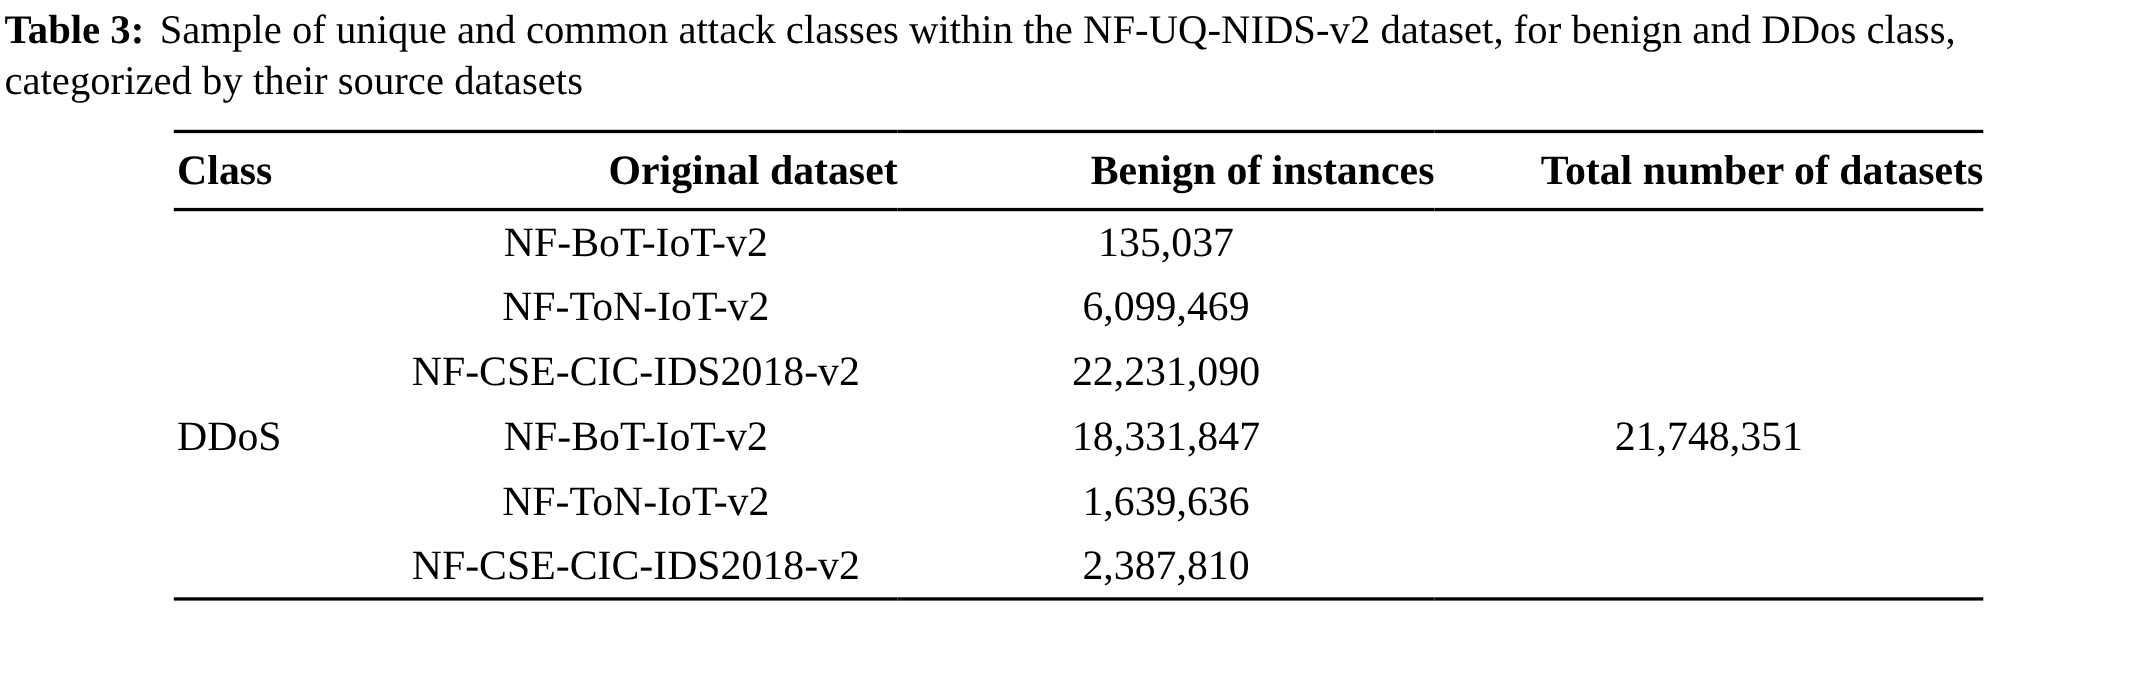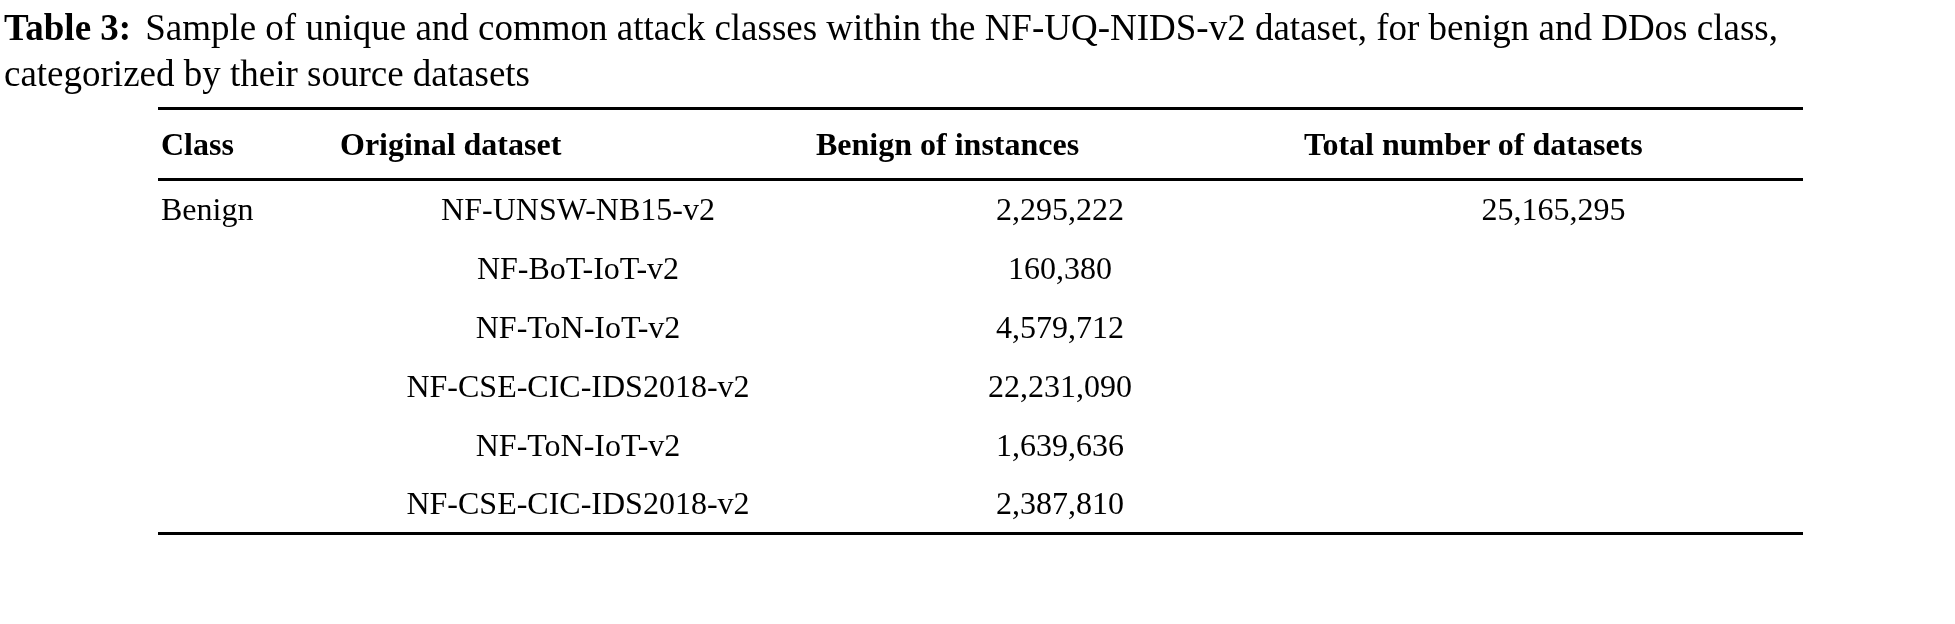--- a/index.html
+++ b/index.html
@@ -22,26 +22,26 @@
     font-size: 37px;
     line-height: 46px;
     text-align: left;
   }
   .caption-label {
     font-weight: bold;
     margin-right: 14px;
   }
   .data-table {
     margin-left: 158px;
-    margin-top: 10px;
+    margin-top: 21px;
     width: 1645px;
     border-collapse: collapse;
     border-top: 3px solid #000000;
     border-bottom: 3px solid #000000;
-    font-size: 32px;
+    font-size: 38px;
     table-layout: fixed;
   }
   .data-table col.c1 { width: 182px; }
   .data-table col.c2 { width: 476px; }
   .data-table col.c3 { width: 488px; }
   .data-table col.c4 { width: 499px; }
   .data-table thead tr {
     height: 71px;
     border-bottom: 3px solid #000000;
   }
@@ -50,21 +50,21 @@
   }
   .data-table th,
   .data-table td {
     padding: 0;
     vertical-align: middle;
     white-space: nowrap;
     overflow: visible;
   }
   .data-table th {
     font-weight: bold;
-    text-align: left;
+    text-align: right;
   }
   .data-table td {
     text-align: center;
   }
   .data-table th.col-class,
   .data-table td.col-class {
     text-align: left;
     padding-left: 3px;
   }
 </style>
@@ -85,42 +85,42 @@
     <thead>
       <tr>
         <th class="col-class">Class</th>
         <th class="col-dataset">Original dataset</th>
         <th class="col-instances">Benign of instances</th>
         <th class="col-total">Total number of datasets</th>
       </tr>
     </thead>
     <tbody>
       <tr>
-        <td class="col-class">Benign</td>
-        <td class="col-dataset">NF-UNSW-NB15-v2</td>
-        <td class="col-instances">2,295,222</td>
-        <td class="col-total">25,165,295</td>
-      </tr>
-      <tr>
         <td class="col-class"></td>
         <td class="col-dataset">NF-BoT-IoT-v2</td>
-        <td class="col-instances">160,380</td>
+        <td class="col-instances">135,037</td>
         <td class="col-total"></td>
       </tr>
       <tr>
         <td class="col-class"></td>
         <td class="col-dataset">NF-ToN-IoT-v2</td>
-        <td class="col-instances">4,579,712</td>
+        <td class="col-instances">6,099,469</td>
         <td class="col-total"></td>
       </tr>
       <tr>
         <td class="col-class"></td>
         <td class="col-dataset">NF-CSE-CIC-IDS2018-v2</td>
         <td class="col-instances">22,231,090</td>
         <td class="col-total"></td>
+      </tr>
+      <tr>
+        <td class="col-class">DDoS</td>
+        <td class="col-dataset">NF-BoT-IoT-v2</td>
+        <td class="col-instances">18,331,847</td>
+        <td class="col-total">21,748,351</td>
       </tr>
       <tr>
         <td class="col-class"></td>
         <td class="col-dataset">NF-ToN-IoT-v2</td>
         <td class="col-instances">1,639,636</td>
         <td class="col-total"></td>
       </tr>
       <tr>
         <td class="col-class"></td>
         <td class="col-dataset">NF-CSE-CIC-IDS2018-v2</td>

